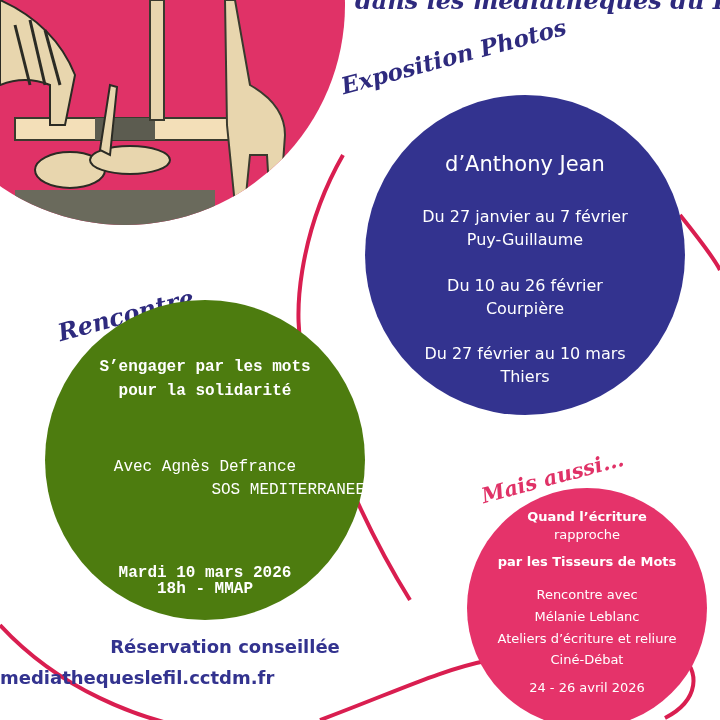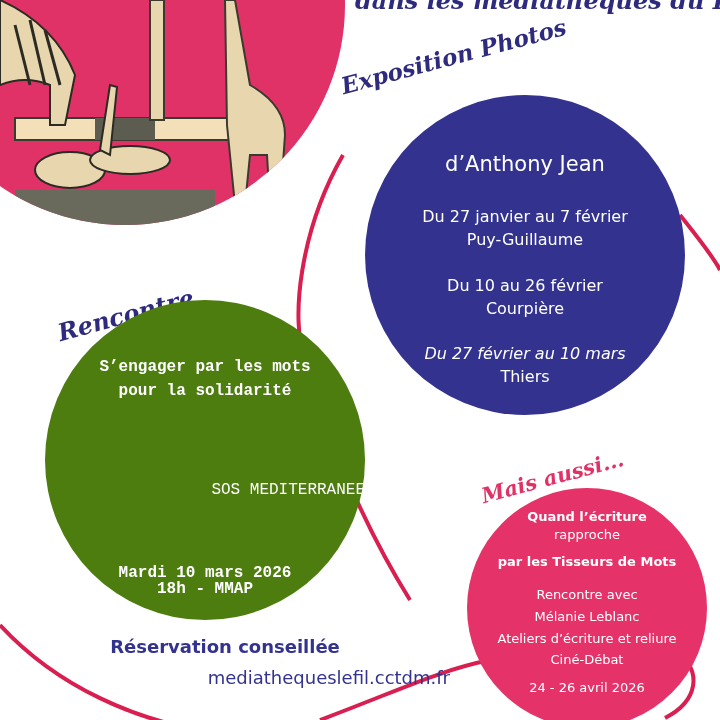--- a/index.html
+++ b/index.html
@@ -50,41 +50,42 @@
 <div class="abs script" style="left:355px; top:-14px; font-size:24px; white-space:nowrap;">dans les médiathèques du Fil</div>
 
 <div class="abs script" style="left:345px; top:72px; font-size:23px; transform:rotate(-15deg); transform-origin:left bottom; white-space:nowrap;">Exposition Photos</div>
 
 <div class="circle center" style="left:365px; top:95px; width:320px; height:320px; background:#33338f;">
   <div class="ln" style="top:57px; font-size:21px;">d’Anthony Jean</div>
   <div class="ln" style="top:112px; font-size:16px;">Du 27 janvier au 7 février</div>
   <div class="ln" style="top:135px; font-size:16px;">Puy-Guillaume</div>
   <div class="ln" style="top:181px; font-size:16px;">Du 10 au 26 février</div>
   <div class="ln" style="top:204px; font-size:16px;">Courpière</div>
-  <div class="ln" style="top:249px; font-size:16px;font-style:italic;">Du 27 février au 10 mars</div>
+  <div class="ln" style="top:249px; font-size:16px;">Du 27 février au 10 mars</div>
   <div class="ln" style="top:272px; font-size:16px;">Thiers</div>
 </div>
 
 <div class="abs script" style="left:62px; top:318px; font-size:24px; transform:rotate(-15deg); transform-origin:left bottom; white-space:nowrap;">Rencontre</div>
 
 <div class="circle center" style="left:45px; top:300px; width:320px; height:320px; background:#4d7c0f;font-family:Liberation Mono, monospace;">
   <div class="ln" style="top:58px; font-size:16px; font-weight:bold;">S’engager par les mots</div>
   <div class="ln" style="top:82px; font-size:16px; font-weight:bold;">pour la solidarité</div>
+  <div class="ln" style="top:158px; font-size:16px;">Avec Agnès Defrance</div>
   <div class="ln" style="top:181px; font-size:16px;text-align:right;">SOS MEDITERRANEE</div>
   <div class="ln" style="top:236px; font-size:16px; font-weight:bold;margin-top:28px;">Mardi 10 mars 2026</div>
   <div class="ln" style="top:260px; font-size:16px; font-weight:bold;margin-top:20px;">18h - MMAP</div>
 </div>
 
 <div class="abs" style="left:485px; top:483px; font-family:'DejaVu Serif', serif; font-style:italic; font-weight:bold; color:#e03267; font-size:21px; transform:rotate(-15deg); transform-origin:left bottom; white-space:nowrap;">Mais aussi...</div>
 
 <div class="circle center" style="left:467px; top:488px; width:240px; height:240px; background:#e5336a;">
   <div class="ln" style="top:21px; font-size:13px; font-weight:bold;">Quand l’écriture</div>
   <div class="ln" style="top:39px; font-size:13px; font-weight:normal;">rapproche</div>
   <div class="ln" style="top:66px; font-size:13px; font-weight:bold;">par les Tisseurs de Mots</div>
   <div class="ln" style="top:99px; font-size:13px;">Rencontre avec</div>
   <div class="ln" style="top:121px; font-size:13px;">Mélanie Leblanc</div>
   <div class="ln" style="top:143px; font-size:13px;">Ateliers d’écriture et reliure</div>
   <div class="ln" style="top:164px; font-size:13px;">Ciné-Débat</div>
   <div class="ln" style="top:192px; font-size:13px; font-weight:normal;">24 - 26 avril 2026</div>
 </div>
 
 <div class="abs" style="left:0; width:450px; top:636px; text-align:center; color:#33338f; font-size:18px; font-weight:bold;">Réservation conseillée</div>
-<div class="abs" style="left:0; width:450px; top:667px; text-align:right; color:#33338f; font-size:18px; font-weight:normal;">mediathequeslefil.cctdm.fr</div>
+<div class="abs" style="left:0; width:450px; top:667px; text-align:left; color:#33338f; font-size:18px; font-weight:bold;">mediathequeslefil.cctdm.fr</div>
 
 </body></html>

